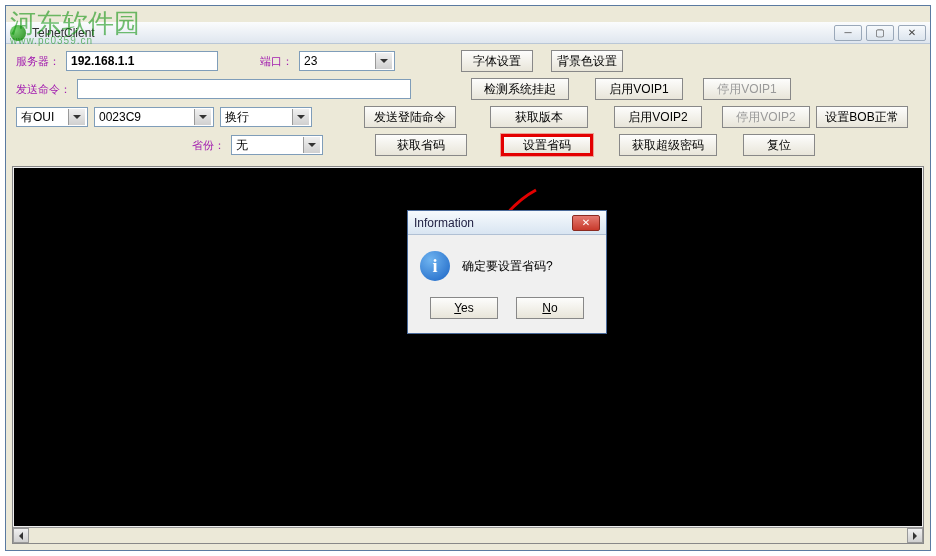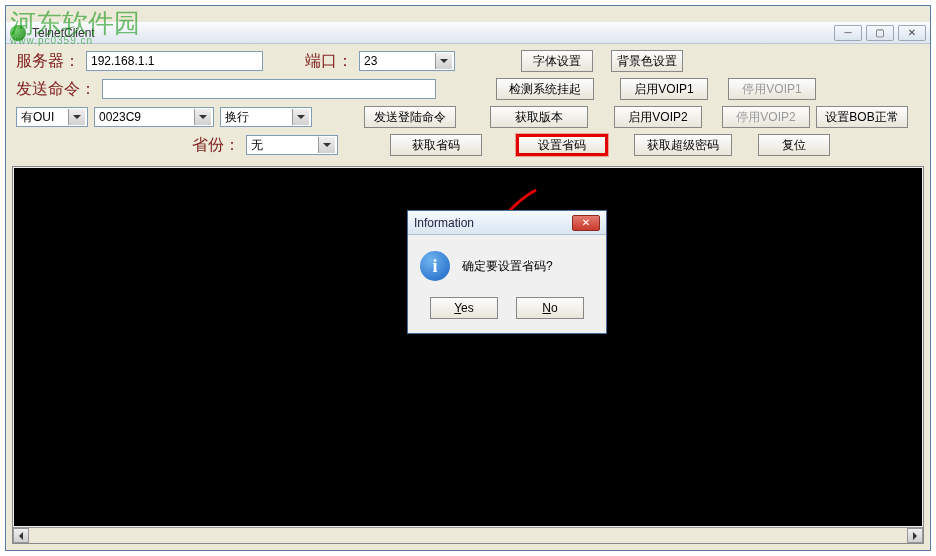--- a/index.html
+++ b/index.html
@@ -50,21 +50,21 @@
     .toolbar-area {
       padding: 6px 10px 4px 10px;
       background: #ece9d8;
     }
     .row {
       display: flex;
       align-items: center;
       margin-bottom: 6px;
       gap: 6px;
     }
-    .label { font-size: 16px; color: #7f1d1d; white-space: nowrap; text-align: center; }
+    .label { font-size: 11px; color: #a21caf; white-space: nowrap; text-align: center; }
     .text-input {
       border: 1px solid #7f9db9;
       background: #fff;
       height: 20px;
       padding: 0 4px;
       font-size: 12px;
     }
     .combo {
       border: 1px solid #7f9db9;
       background: #fff;
@@ -237,21 +237,21 @@
       <div class="win-btn">─</div>
       <div class="win-btn">▢</div>
       <div class="win-btn">✕</div>
     </div>
   </div>
 
   <div class="toolbar-area">
 
     <div class="row">
       <span class="label">服务器：</span>
-      <input class="text-input" style="width: 177px;" value="192.168.1.1">
+      <input class="text-input" style="width: 152px; font-weight: bold;" value="192.168.1.1">
       <span style="width:30px"></span>
       <span class="label">端口：</span>
       <div class="combo" style="width:96px">
           <span>23</span>
           <span class="arrow"></span>
         </div>
       <span style="width:54px"></span>
       <div class="btn">字体设置</div>
       <span style="width:6px"></span>
       <div class="btn">背景色设置</div>

